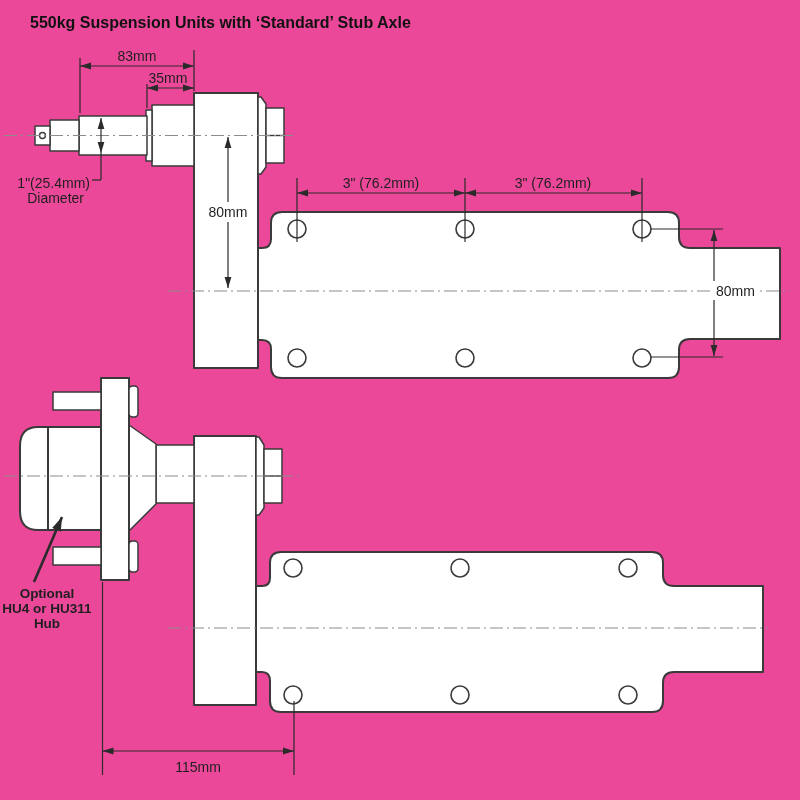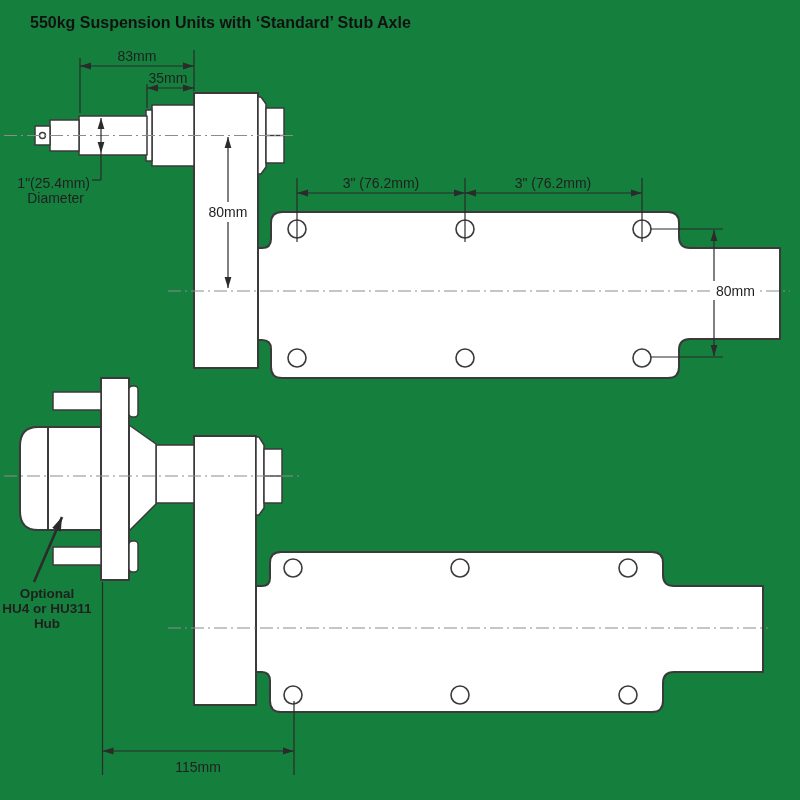--- a/index.html
+++ b/index.html
@@ -1,16 +1,16 @@
 <!DOCTYPE html>
 <html><head>
 <meta charset="utf-8">
 <style>
   html,body{margin:0;padding:0;background:#ffffff;}
-  .stage{position:relative;width:800px;height:800px;background:#15803d;overflow:hidden;
+  .stage{position:relative;width:800px;height:800px;background:#ec4899;overflow:hidden;
          font-family:"Liberation Sans",sans-serif;}
   svg{display:block}
   .part{fill:#ffffff;stroke:#3a3a3a;stroke-width:2;stroke-linejoin:round;}
   .part2{fill:#ffffff;stroke:#3a3a3a;stroke-width:1.5;stroke-linejoin:round;}
   .hole{fill:#ffffff;stroke:#3a3a3a;stroke-width:1.6;}
   .detail{fill:none;stroke:#3a3a3a;stroke-width:1.4;}
   .cl{fill:none;stroke:#8c8c8c;stroke-width:1;stroke-dasharray:13 4 2 4;}
   .dim{fill:none;stroke:#2b2b2b;stroke-width:1.2;}
   .lead{fill:none;stroke:#2b2b2b;stroke-width:2.6;}
   .lbl{font-size:14px;fill:#1f1f1f;}

